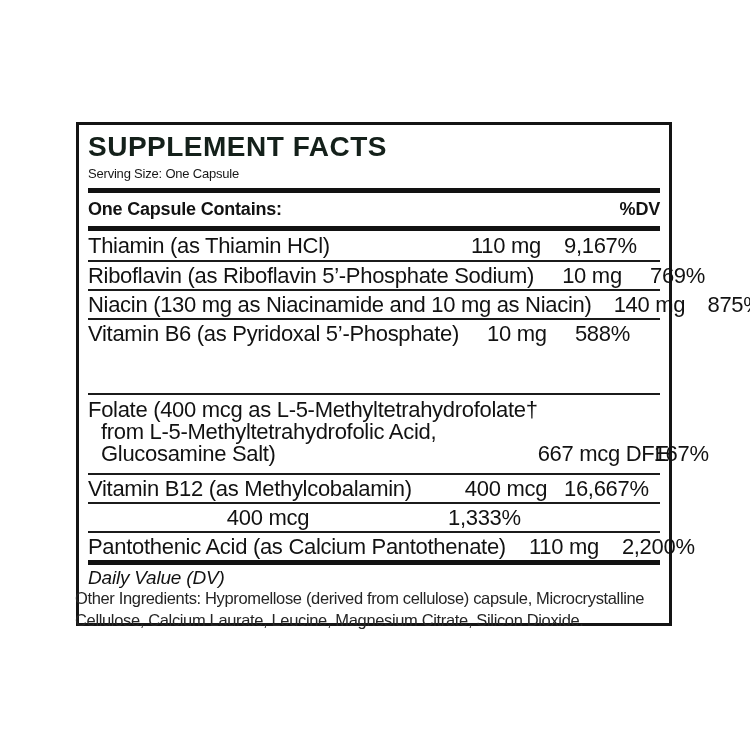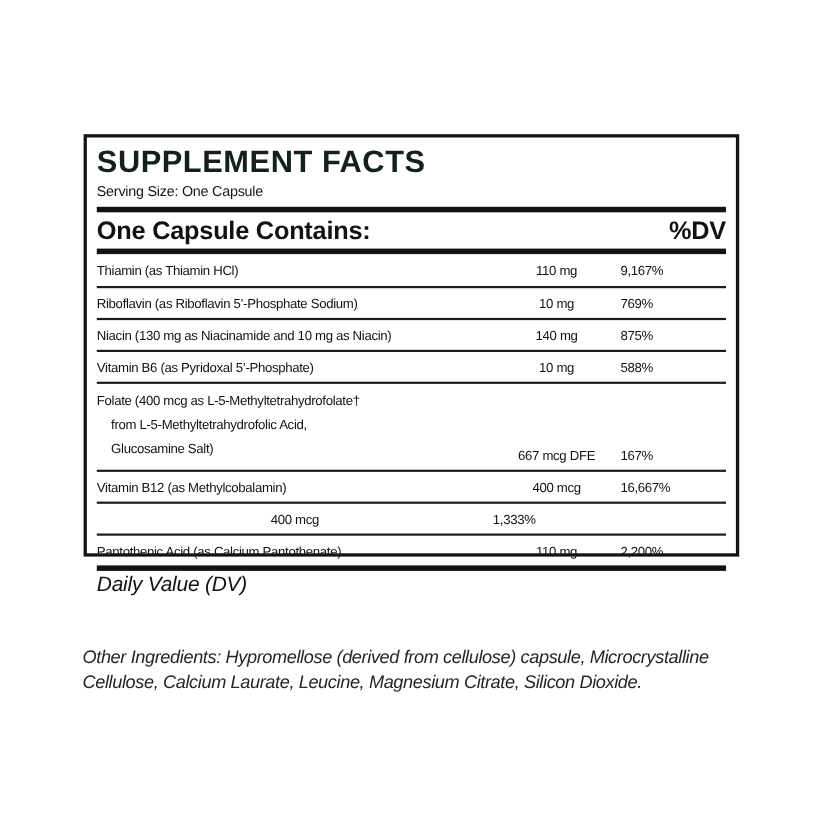--- a/index.html
+++ b/index.html
@@ -16,21 +16,21 @@
     position: relative;
     width: 750px;
     height: 750px;
     background: #ffffff;
   }
   .facts-box {
     position: absolute;
     left: 76px;
     top: 122px;
     width: 596px;
-    height: 384px;
+    height: 504px;
     box-sizing: border-box;
     border: 3px solid #141414;
     padding: 0 9px;
     background: #ffffff;
   }
   .title {
     padding-top: 6px;
     font-size: 28px;
     line-height: 32px;
     font-weight: bold;
@@ -47,42 +47,43 @@
   .bar {
     height: 5px;
     background: #121212;
   }
   .bar.after-serving { margin-top: 3px; }
   .cols-header {
     display: flex;
     justify-content: space-between;
     align-items: center;
     height: 33px;
-    font-size: 23px;
+    font-size: 18px;
     font-weight: bold;
     letter-spacing: -0.2px;
   }
   .trow {
     display: grid;
     grid-template-columns: 1fr 116px 96px;
     align-items: center;
     height: 29px;
     box-sizing: border-box;
     border-top: 2px solid #1b1b1b;
-    font-size: 12px;
+    font-size: 22px;
     letter-spacing: -0.3px;
   }
   .trow.no-top { border-top: none; }
   .trow .name { white-space: nowrap; overflow: visible; }
   .trow .amt { text-align: center; white-space: nowrap; }
   .trow .dv  { white-space: nowrap; }
   .trow.folate {
     height: 80px;
     align-items: end;
     padding: 4px 0 6px 0;
+    margin-top: 46px;
   }
   .trow.folate .name { line-height: 22px; align-self: start; }
   .trow.folate .name .indent { padding-left: 13px; }
   .dv-note {
     height: 26px;
     display: flex;
     align-items: center;
     font-size: 19px;
     letter-spacing: -0.2px;
     font-style: italic;
@@ -92,21 +93,21 @@
     left: 75px;
     top: 588px;
     width: 612px;
     height: 43px;
     overflow: hidden;
     font-size: 16.5px;
     line-height: 21.5px;
     letter-spacing: -0.35px;
     color: #252525;
   }
-  .other .oi-line { white-space: nowrap; font-style: italic; }
+  .other .oi-line { white-space: nowrap; }
 </style>
 </head>
 <body>
 
 <div class="page">
 
   <div class="facts-box">
 
     <div class="title">SUPPLEMENT FACTS</div>
     <div class="serving">Serving Size: One Capsule</div>

